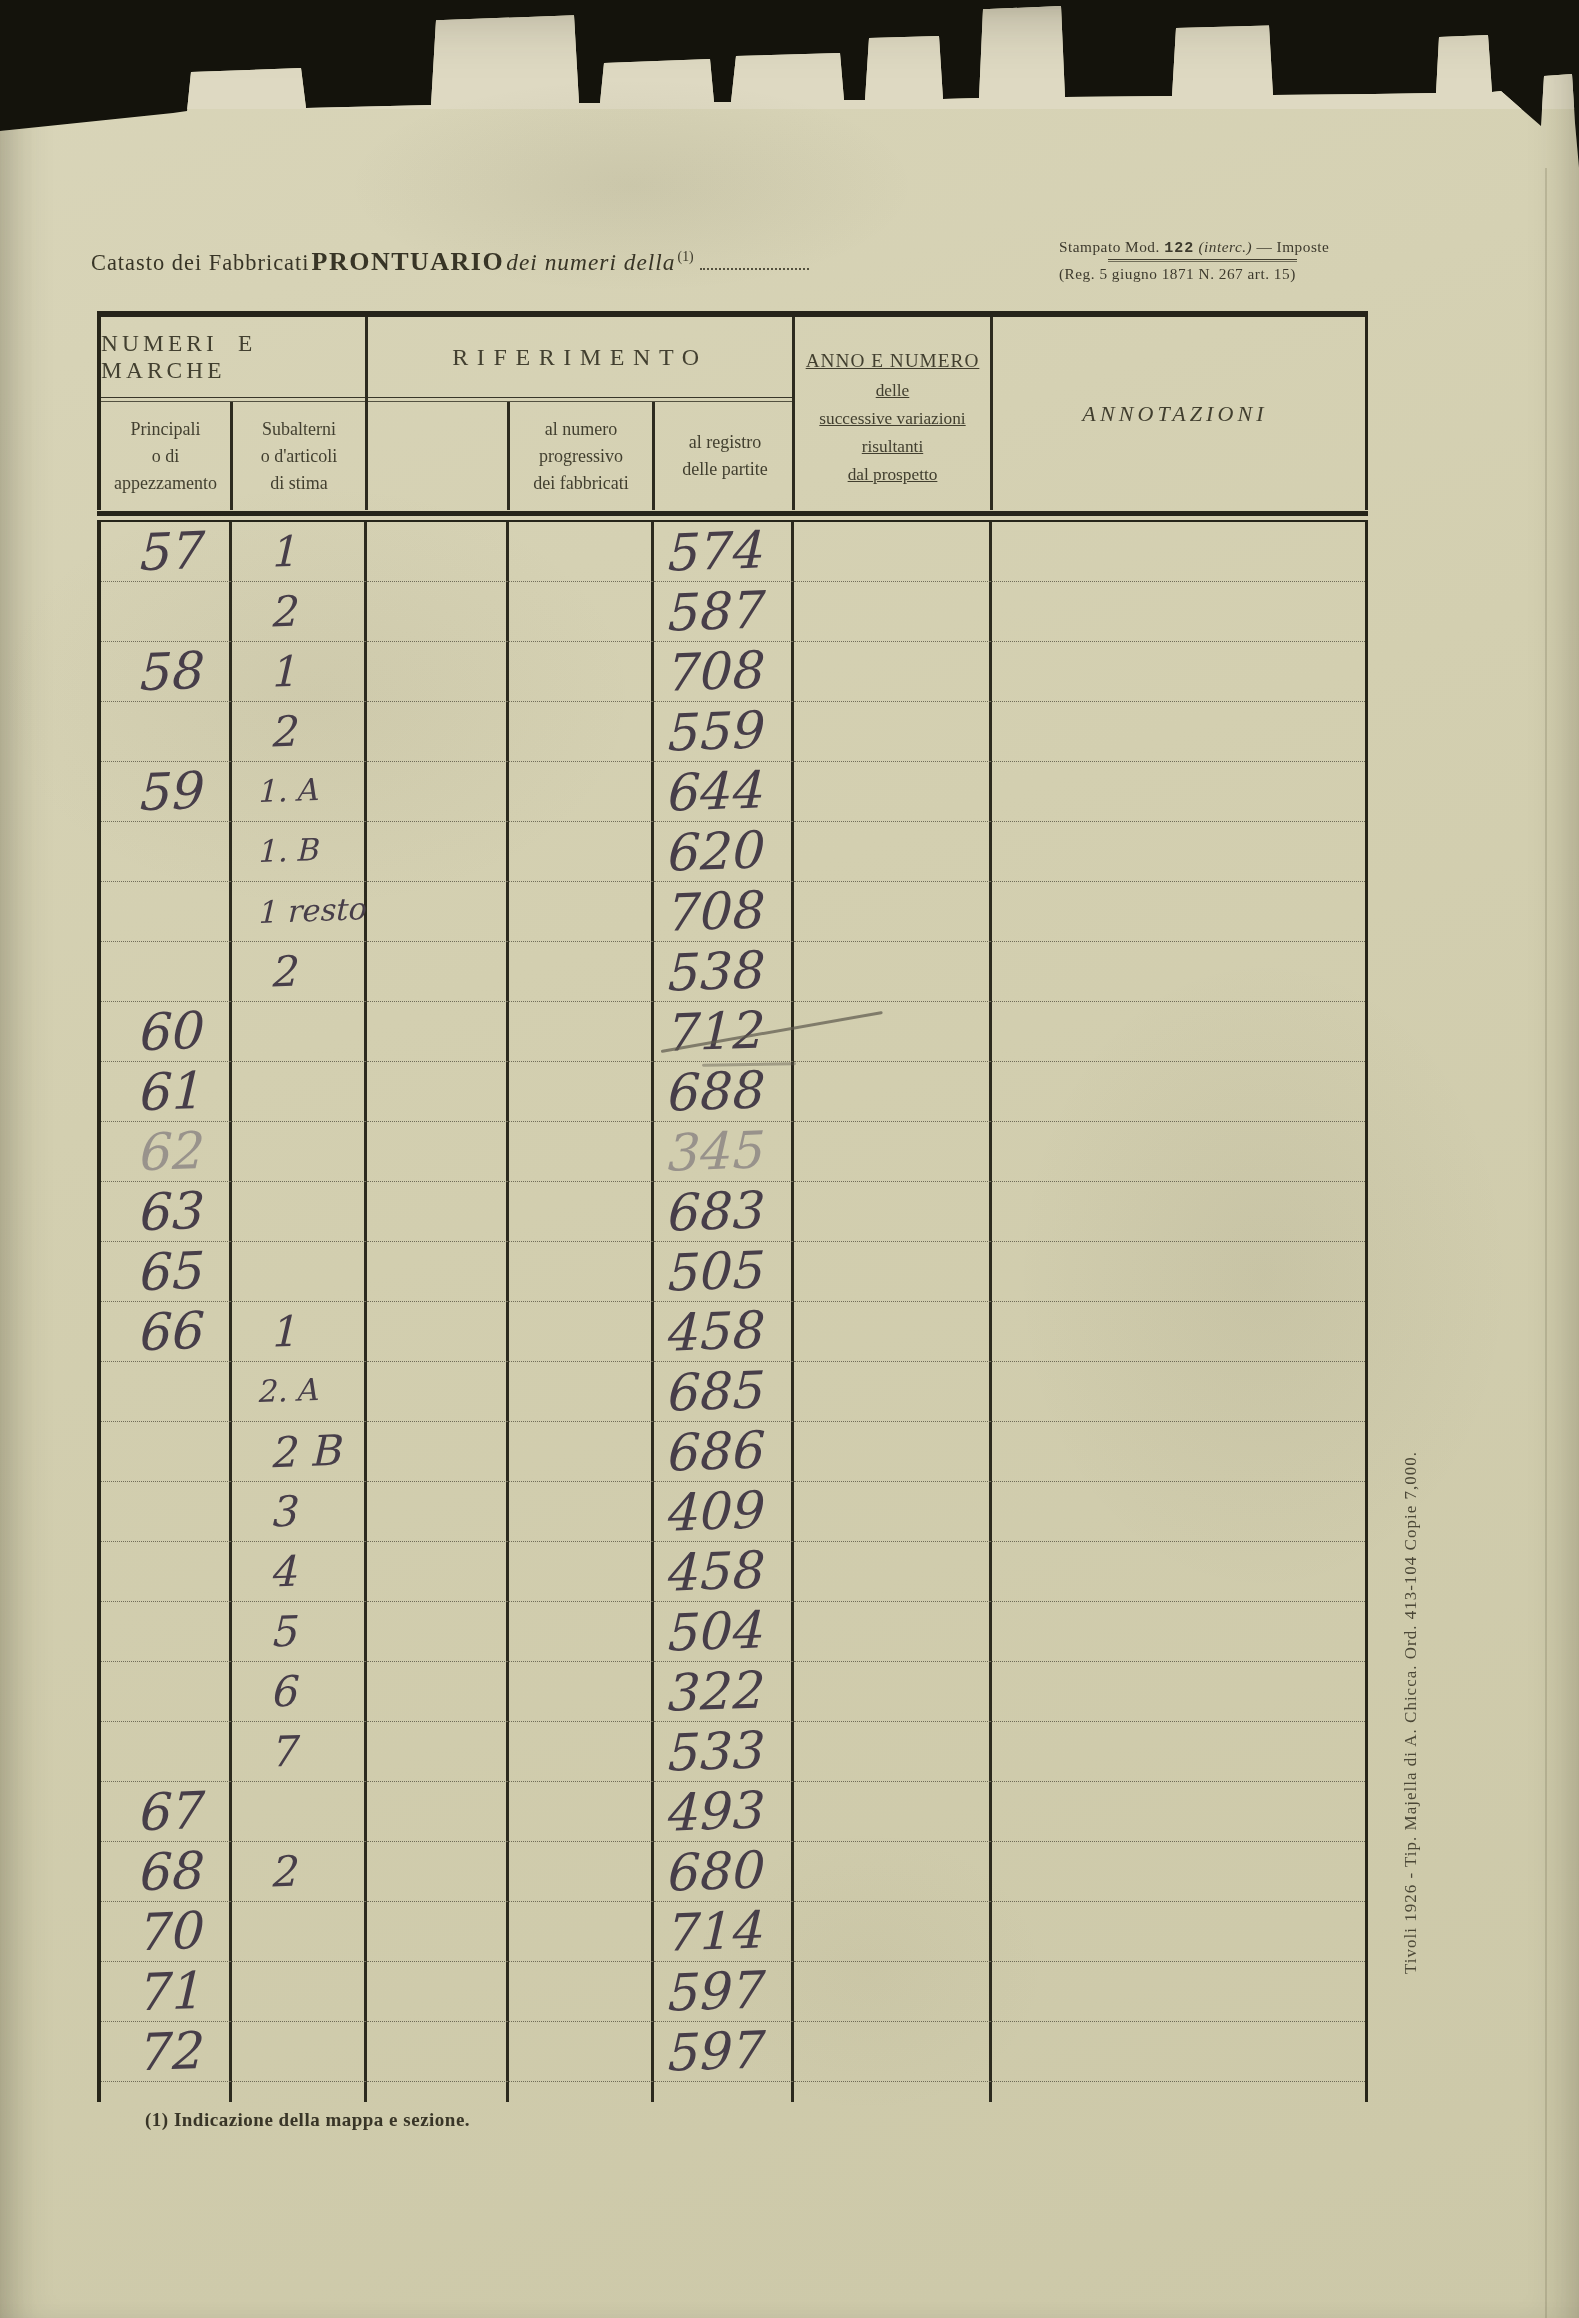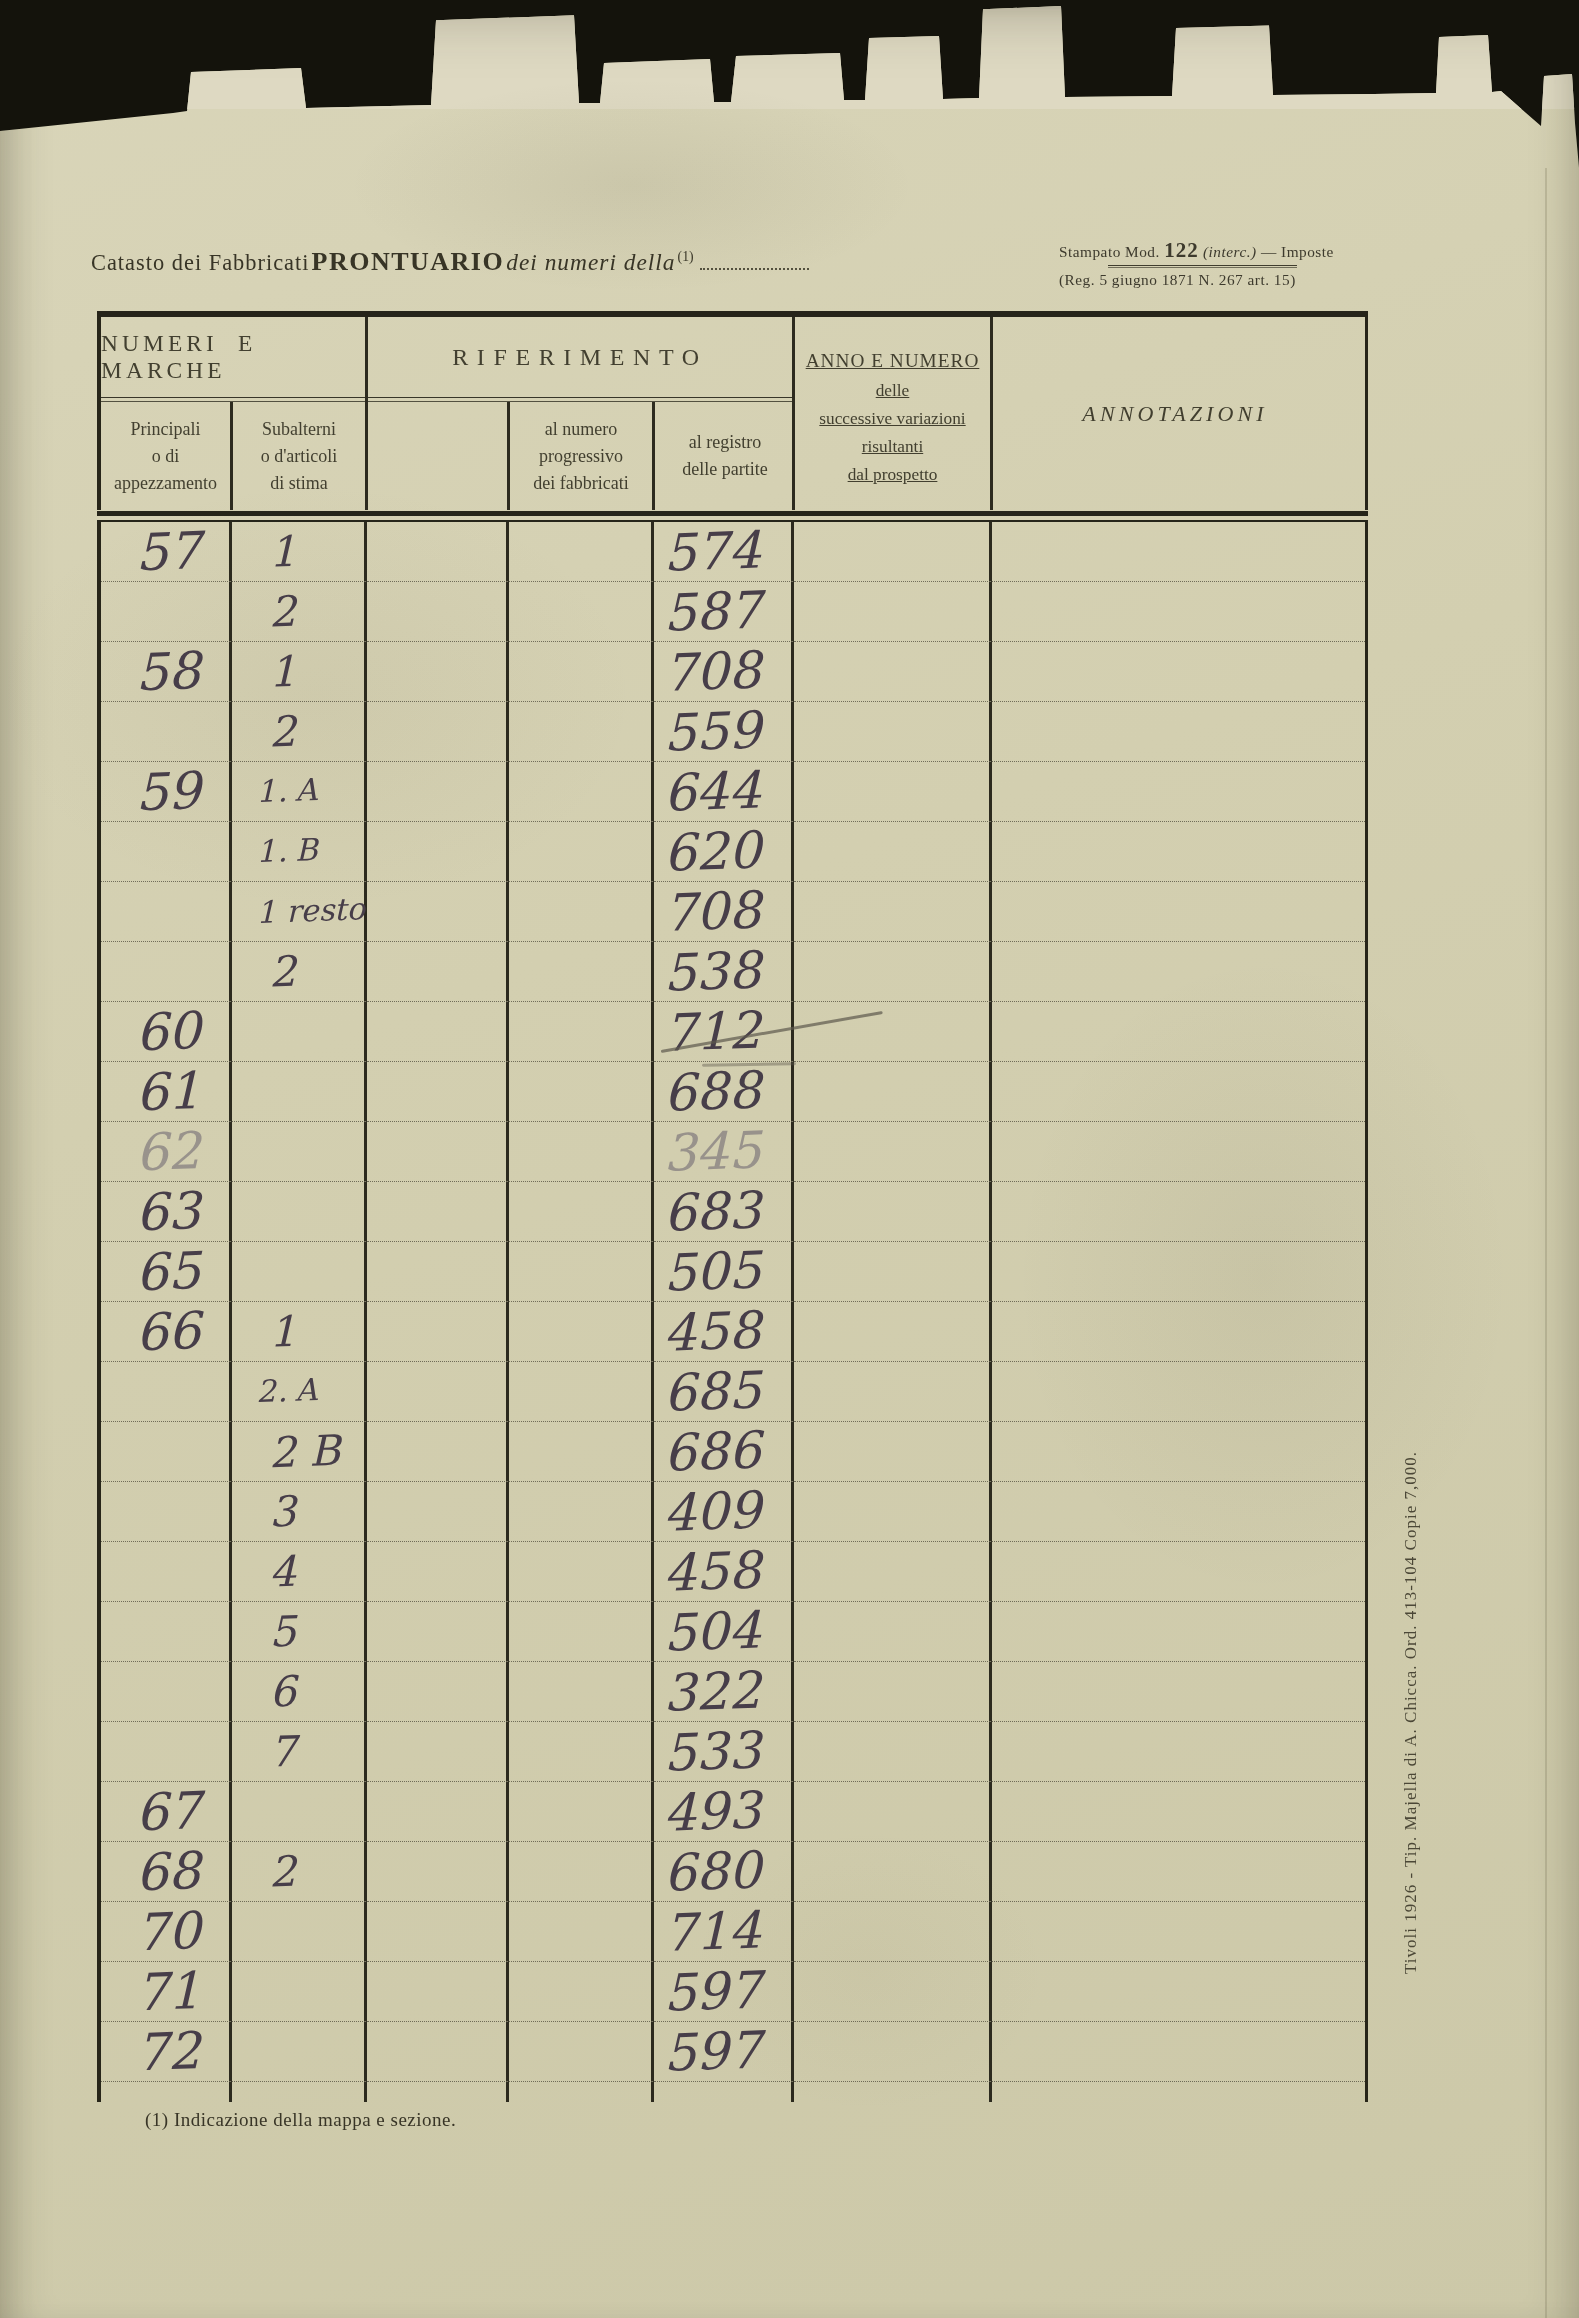--- a/index.html
+++ b/index.html
@@ -49,21 +49,21 @@
   .t-reg{font-size:22.4px;letter-spacing:1px;}
   .t-bold{font-size:26px;font-weight:bold;letter-spacing:1.5px;text-align:center;}
   .t-ital{font-size:23.4px;font-style:italic;letter-spacing:1px;}
   .t-sup{font-size:13.7px;vertical-align:9.2px;}
   .dotline{display:inline-block;width:109px;height:17.3px;margin-left:4.1px;
     border-bottom:2px dotted rgba(50,47,33,.8);}
   .stamp{
     position:absolute;left:1059px;top:238px;width:346px;
     color:rgba(48,45,34,.92);font-size:15.3px;letter-spacing:0.5px;white-space:nowrap;
   }
-  .stamp .mod{font-size:21px;font-weight:bold;letter-spacing:1px;}
+  .stamp .mod{font-size:15px;font-weight:bold;letter-spacing:1px;font-family:Liberation Mono, monospace;}
   .stamp-rule{margin-left:49px;width:189px;height:1.5px;margin-top:1.5px;margin-bottom:3.1px;
     border-top:1.5px solid rgba(48,45,32,.9);border-bottom:0.5px solid rgba(48,45,32,.6);}
   
   .thead{
     position:absolute;left:97px;top:311px;width:1271px;height:199px;box-sizing:border-box;
     border-top:6.6px solid #26241a;border-left:4.1px solid #272519;border-right:3.1px solid #272519;
     color:rgba(44,41,28,.87);
   }
   .vline{position:absolute;width:3.1px;background:#2d2b1f;}
   .group-rule{position:absolute;left:0;top:80px;width:693px;height:4.6px;box-sizing:border-box;
@@ -106,21 +106,21 @@
     white-space:nowrap;
   }
   .c2 .ink{font-size:42px;}
   .c2 .ink.long{font-size:30.5px;margin-left:-14.2px;}
   .ink.faint{color:rgba(90,82,100,.48);}
   .pencil{position:absolute;background:rgba(92,89,77,.7);border-radius:1.5px;z-index:4;}
   .stroke1{left:7.1px;top:48px;width:225px;height:3.1px;transform:rotate(-10deg);transform-origin:left center;}
   .stroke2{left:48px;top:61px;width:94px;height:2.5px;transform:rotate(-1deg);opacity:.6;}
   
   .footnote{position:absolute;left:145px;top:2109px;font-size:19px;letter-spacing:0.5px;
-    color:rgba(40,37,24,.9);}
+    color:rgba(40,37,24,.9);font-weight:bold;}
   .printer{
     position:absolute;left:1401px;top:1974px;width:615px;white-space:nowrap;
     transform:rotate(-90deg);transform-origin:0 0;
     font-size:17px;letter-spacing:1px;color:rgba(52,48,34,.85);
   }
 </style>
 </head>
 <body>
 
 <div class="paper">

